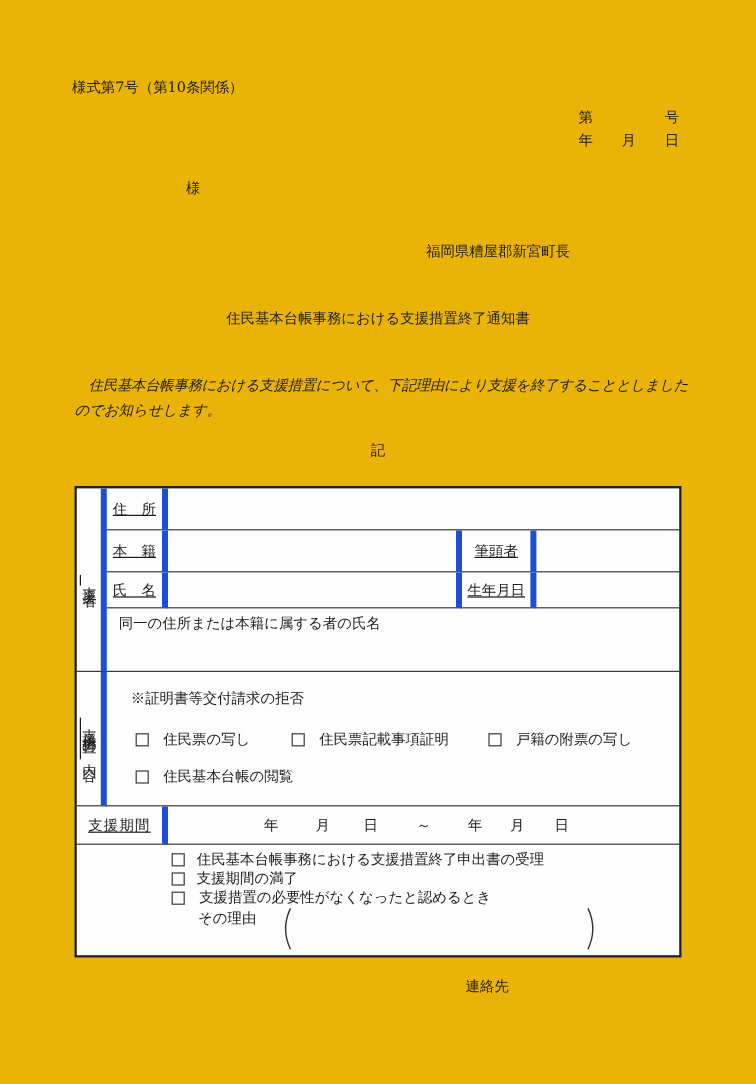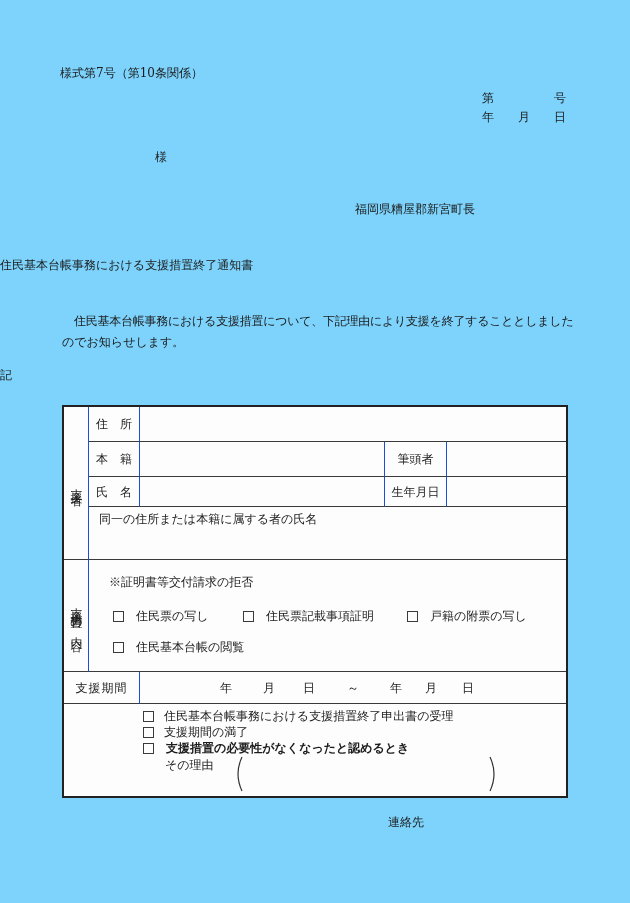--- a/index.html
+++ b/index.html
@@ -4,40 +4,40 @@
 <style>
   * { box-sizing: border-box; margin: 0; padding: 0; }
   html, body { background: #ffffff; }
   body {
     width: 630px; height: 903px;
     font-family: "DejaVu Serif", "Liberation Serif", serif;
     color: #1c1c1c;
     position: relative;
     font-size: 12px;
   }
-  .page { position: absolute; left: 0; top: 0; width: 630px; height: 903px; background: #7dd3fc; }
+  .page { position: absolute; left: 0; top: 0; width: 630px; height: 903px; background: #eab308; }
   .abs { position: absolute; }
   .txt { font-size: 12px; line-height: 14px; white-space: nowrap; }
 
   .doc-no, .doc-date { display: flex; justify-content: space-between; width: 84px; }
 
-  .title-line { left: 0; width: 630px; }
+  .title-line { left: 0; width: 630px; text-align: center; }
 
   .body-par { left: 62px; width: 508px; }
   .body-par .l1 { text-indent: 12px; letter-spacing: -0.25px; white-space: nowrap; }
   .body-par .l2 { margin-top: 7px; }
 
   
   .form-table {
     left: 62px; top: 405px; width: 506px; height: 393px;
     border: 2px solid #222;
     background: #fdfdfd;
   }
   .cell { position: absolute; }
-  .br { border-right: 1px solid #1d4ed8; }
+  .br { border-right: 5px solid #1d4ed8; text-decoration: underline; }
   .bb { border-bottom: 1px solid #3a3a3a; }
   .center { display: flex; align-items: center; justify-content: center; }
   .vtext {
     writing-mode: vertical-rl;
     text-orientation: upright;
     letter-spacing: 3px;
     font-size: 12px;
   }
   .cb {
     display: inline-block;
@@ -67,21 +67,21 @@
     <span>月</span>
     <span>日</span>
   </div>
 
   <div class="abs txt" style="left:155px; top:150px;">様</div>
 
   <div class="abs txt" style="left:355px; top:202px;">福岡県糟屋郡新宮町長</div>
 
   <div class="abs txt title-line" style="top:258px;">住民基本台帳事務における支援措置終了通知書</div>
 
-  <div class="abs body-par" style="top:314px;">
+  <div class="abs body-par" style="top:314px;font-style:italic;">
     <div class="txt l1">住民基本台帳事務における支援措置について、下記理由により支援を終了することとしました</div>
     <div class="txt l2">のでお知らせします。</div>
   </div>
 
   <div class="abs txt title-line" style="top:368px;">記</div>
 
   <div class="abs form-table">
 
     <div class="cell br bb center" style="left:0; top:0; width:25px; height:153px;">
       <span class="vtext">支援者</span>
@@ -155,21 +155,21 @@
     <div class="cell" style="left:76px; top:297px; width:426px; height:92px;">
 
       <div class="abs cbrow" style="left:3px; top:5px; gap:10px;">
         <span class="cb"></span>
         <span class="txt">住民基本台帳事務における支援措置終了申出書の受理</span>
       </div>
       <div class="abs cbrow" style="left:3px; top:21px; gap:10px;">
         <span class="cb"></span>
         <span class="txt">支援期間の満了</span>
       </div>
-      <div class="abs cbrow" style="left:3px; top:37px; font-weight:bold;">
+      <div class="abs cbrow" style="left:3px; top:37px; ">
         <span class="cb"></span>
         <span class="txt">支援措置の必要性がなくなったと認めるとき</span>
       </div>
 
       <div class="abs txt" style="left:25px; top:54px;">その理由</div>
 
       <svg class="abs" style="left:92px; top:52px;" width="12" height="36">
         <path class="paren" d="M10,1 Q2,18 10,35"></path>
       </svg>
       <svg class="abs" style="left:348px; top:52px;" width="12" height="36">

